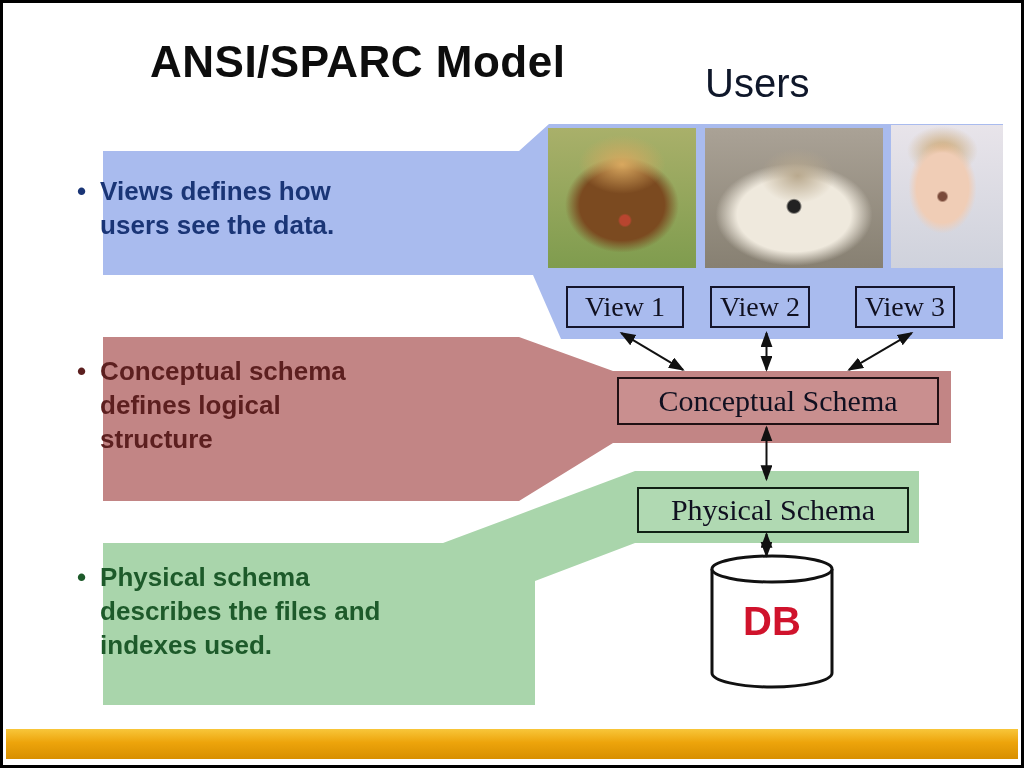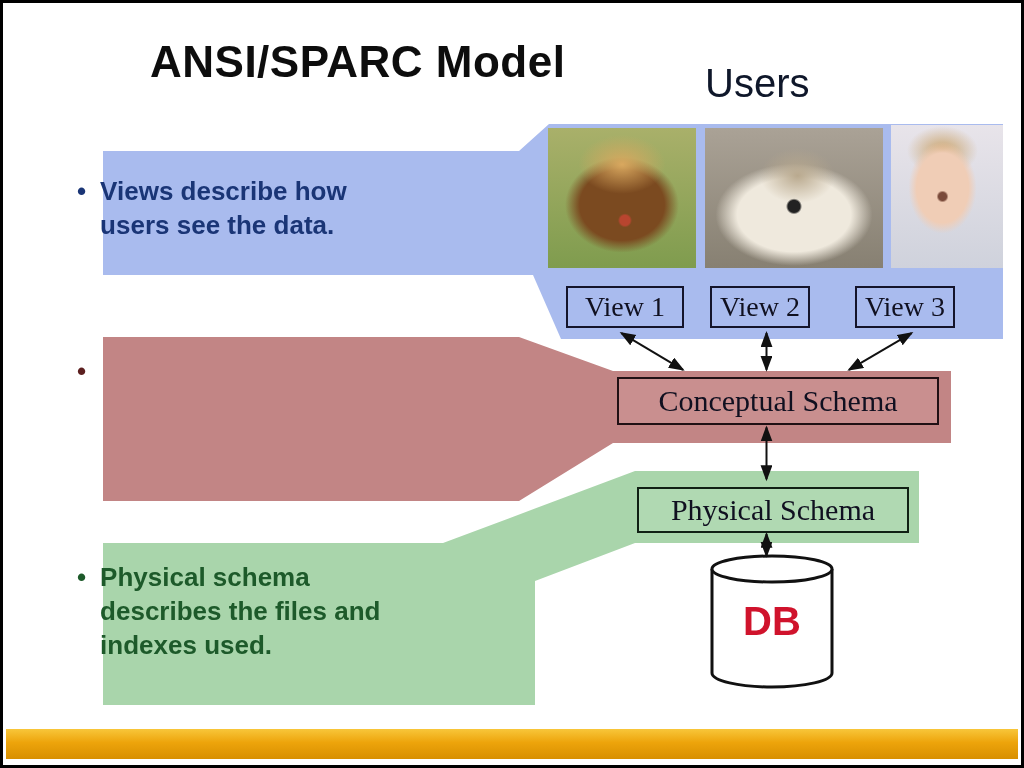--- a/index.html
+++ b/index.html
@@ -128,24 +128,25 @@
 
   <h1 class="title">ANSI/SPARC Model</h1>
   <div class="users-label">Users</div>
 
   <div class="callout blue"></div>
   <div class="callout mauve"></div>
   <div class="callout green"></div>
 
   <div class="bullet b1">
     <span class="dot">•</span>
-    <span class="txt">Views describe how users see the data.</span>
+    <span class="txt">Views defines how users see the data.</span>
   </div>
   <div class="bullet b2">
     <span class="dot">•</span>
+    <span class="txt">Conceptual schema defines logical structure</span>
   </div>
   <div class="bullet b3">
     <span class="dot">•</span>
     <span class="txt">Physical schema describes the files and indexes used.</span>
   </div>
 
   <div class="photo photo-cow"></div>
   <div class="photo photo-puppy"></div>
   <div class="photo photo-baby"></div>
 

